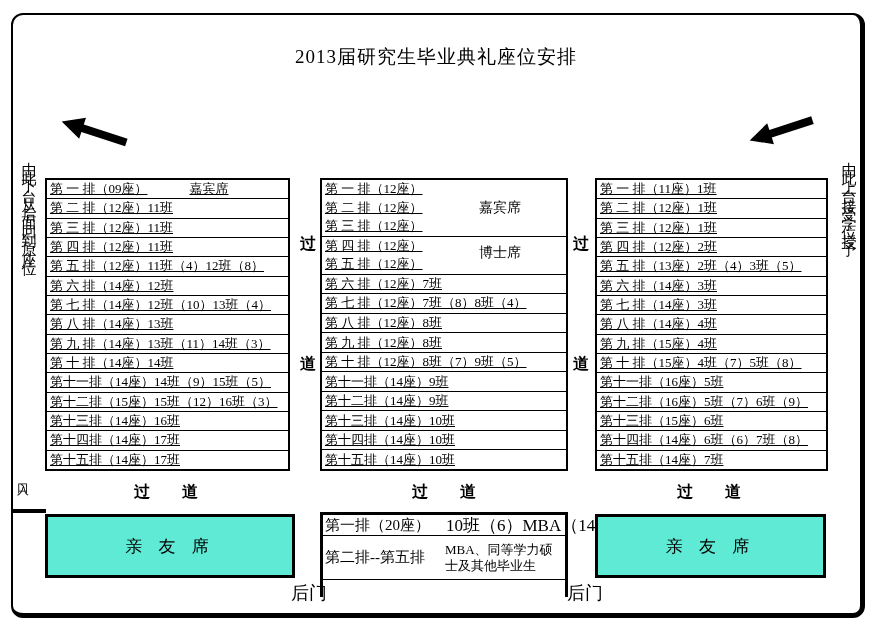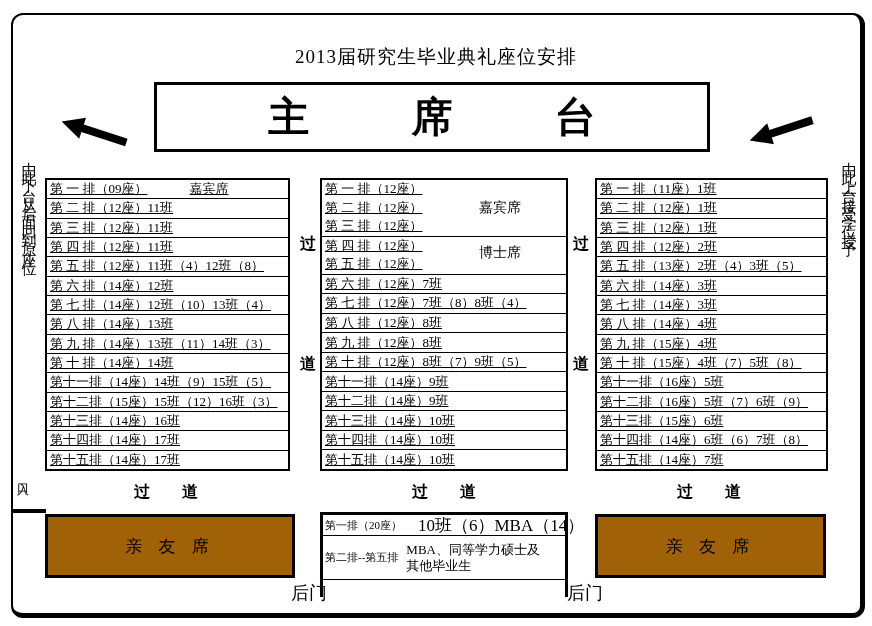--- a/index.html
+++ b/index.html
@@ -33,48 +33,45 @@
   .vaisle{position:absolute;top:178px;height:293px;width:24px}
   .vaisle span{position:absolute;left:0;width:100%;text-align:center;font-size:16px;font-weight:bold}
   .va-1{top:56px}.va-2{top:176px}
   .vaisle-left{left:296px}.vaisle-right{left:569px}
   .entrance{position:absolute;left:14px;top:473px;writing-mode:vertical-rl;text-orientation:upright;
             font-size:12px;letter-spacing:2px}
   .entrance-divider{position:absolute;left:13px;top:509px;width:33px;height:4px;background:#000}
   .haisle{position:absolute;top:482px;font-size:16px;font-weight:bold;letter-spacing:14px;white-space:pre}
   .ha-left{left:134px}.ha-center{left:412px}.ha-right{left:677px}
   .family{position:absolute;top:514px;height:64px;border:3px solid #000;display:flex;
-          align-items:center;justify-content:center;box-sizing:border-box;background:#a16207}
+          align-items:center;justify-content:center;box-sizing:border-box;background:#5eead4}
   .family-left{left:45px;width:250px}
   .family-right{left:595px;width:231px}
   .family span{font-size:17px;letter-spacing:6px;white-space:pre}
   .btable{position:absolute;left:320px;top:512px;width:248px;height:85px;border:3px solid #000;
           border-bottom:none;box-sizing:border-box;background:#fff}
   .btrow{display:flex;align-items:center;border-bottom:1px solid #000;padding-left:2px;box-sizing:border-box}
   .btrow1{height:21px}
   .btrow2{height:44px}
-  .bt-label{font-size:11px;white-space:pre;flex-shrink:0}
+  .bt-label{font-size:15px;white-space:pre;flex-shrink:0}
   .btrow1 .bt-value{margin-left:16px;font-size:17px;white-space:pre}
-  .btrow2 .bt-value{margin-left:8px;font-size:13px;width:142px;line-height:16px}
+  .btrow2 .bt-value{margin-left:20px;font-size:13px;width:142px;line-height:16px}
   .btrow3{height:16px}
   .backdoor{position:absolute;top:581px;font-size:18px}
   .bd-left{left:291px}
   .bd-right{left:567px}
 </style>
 </head>
 <body>
 
 <div class="canvas">
   <div class="frame"></div>
 
   <div class="title">2013届研究生毕业典礼座位安排</div>
 
-  <div class="stage">
-    <span class="stage-text">主 席 台</span>
-  </div>
 
   <svg class="arrow" style="left:56px;top:112px" width="76" height="40" viewBox="0 0 76 40">
     <g transform="rotate(18 38 20)">
       <line x1="72" y1="20" x2="22" y2="20" stroke="#000" stroke-width="8"></line>
       <polygon points="4,20 26,9 26,31" fill="#000"></polygon>
     </g>
   </svg>
   <svg class="arrow" style="left:746px;top:110px" width="72" height="40" viewBox="0 0 72 40">
     <g transform="rotate(-18 36 20)">
       <line x1="68" y1="20" x2="20" y2="20" stroke="#000" stroke-width="8"></line>

